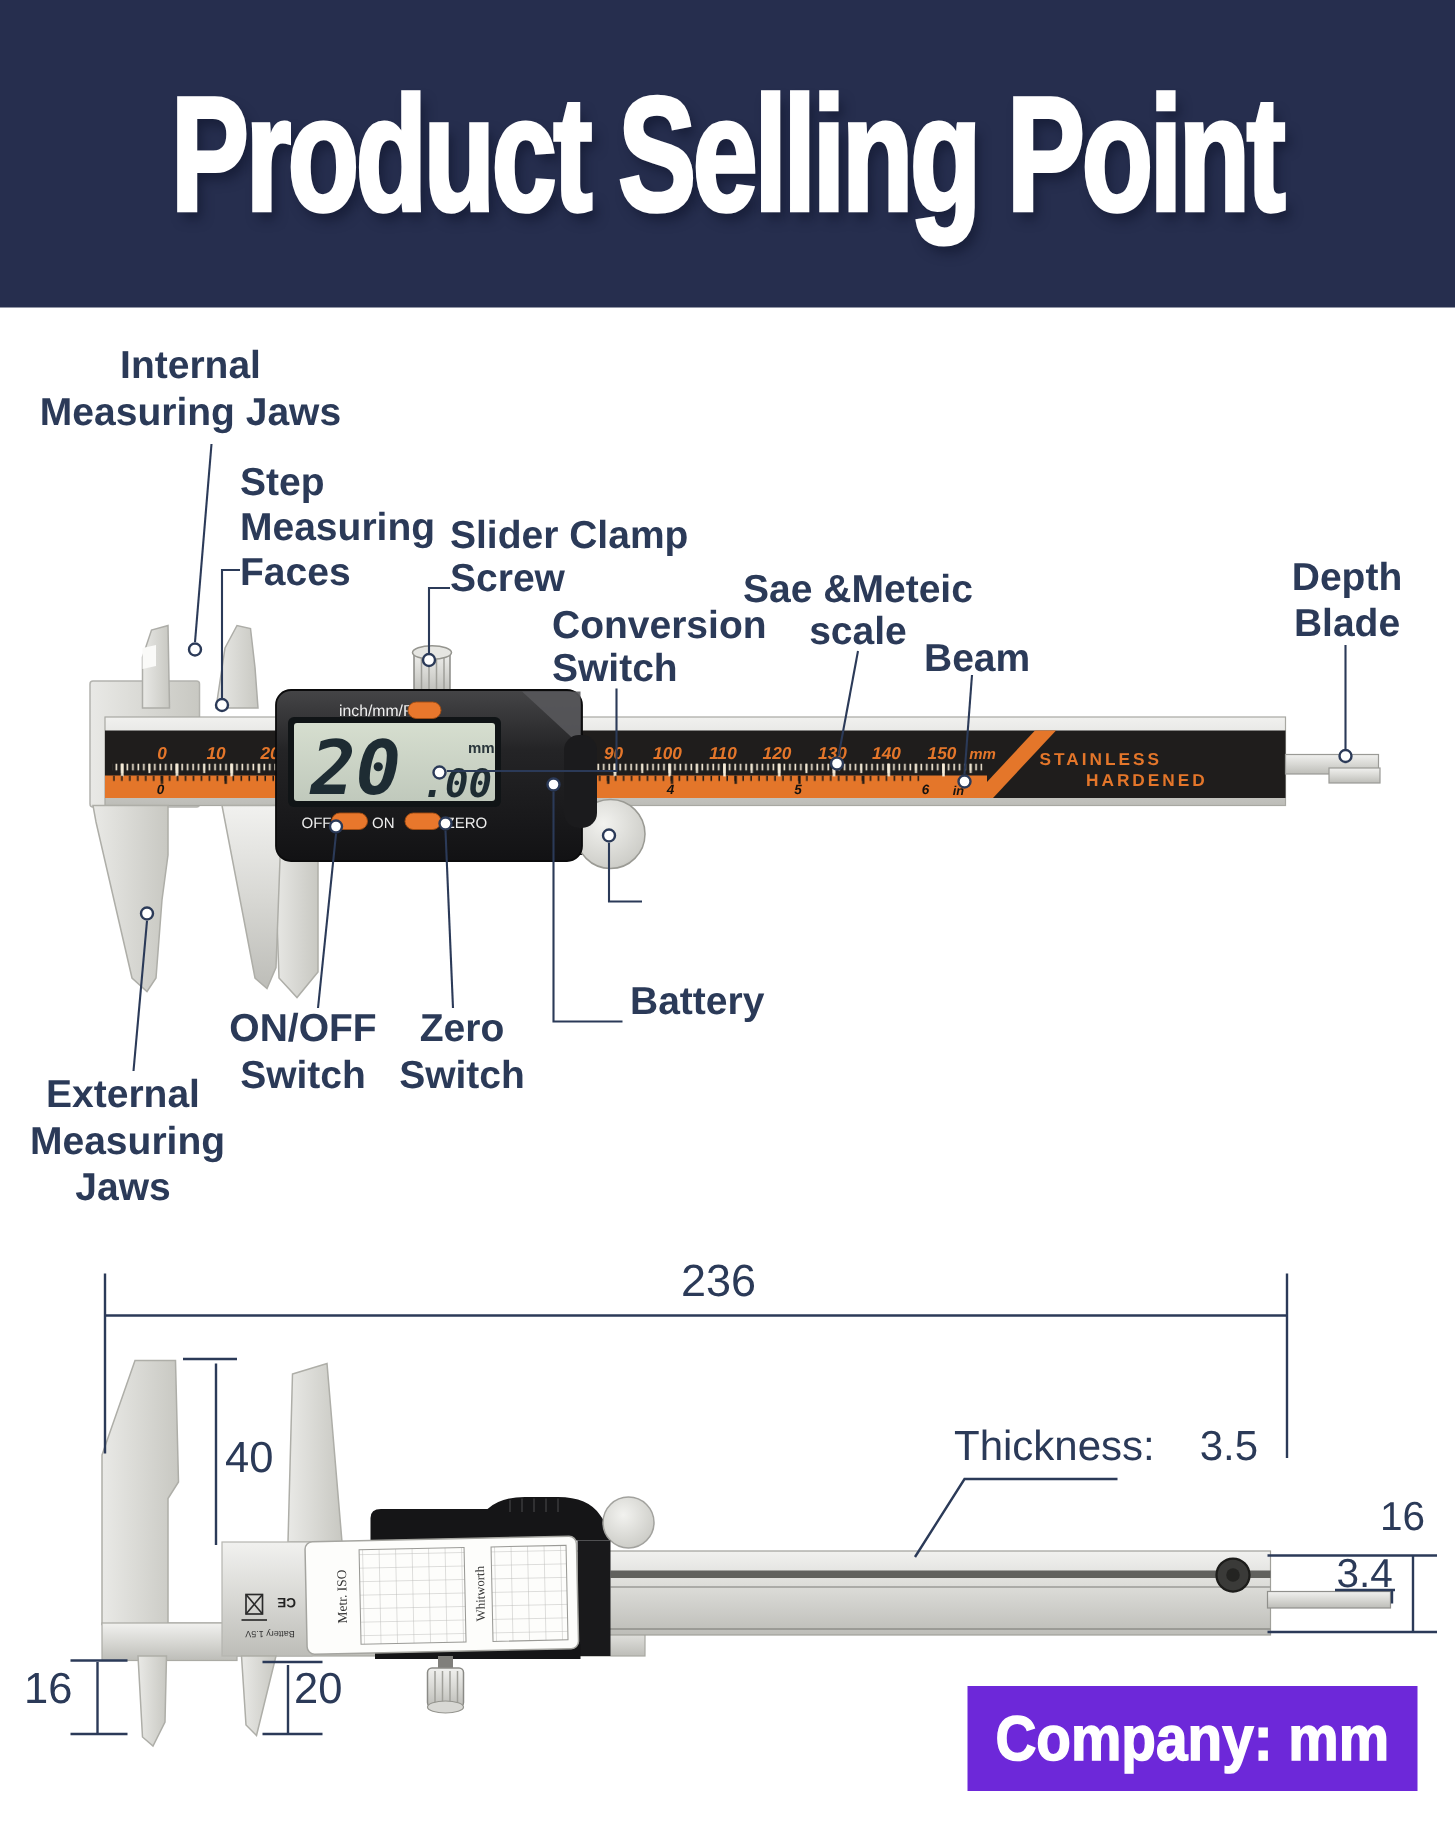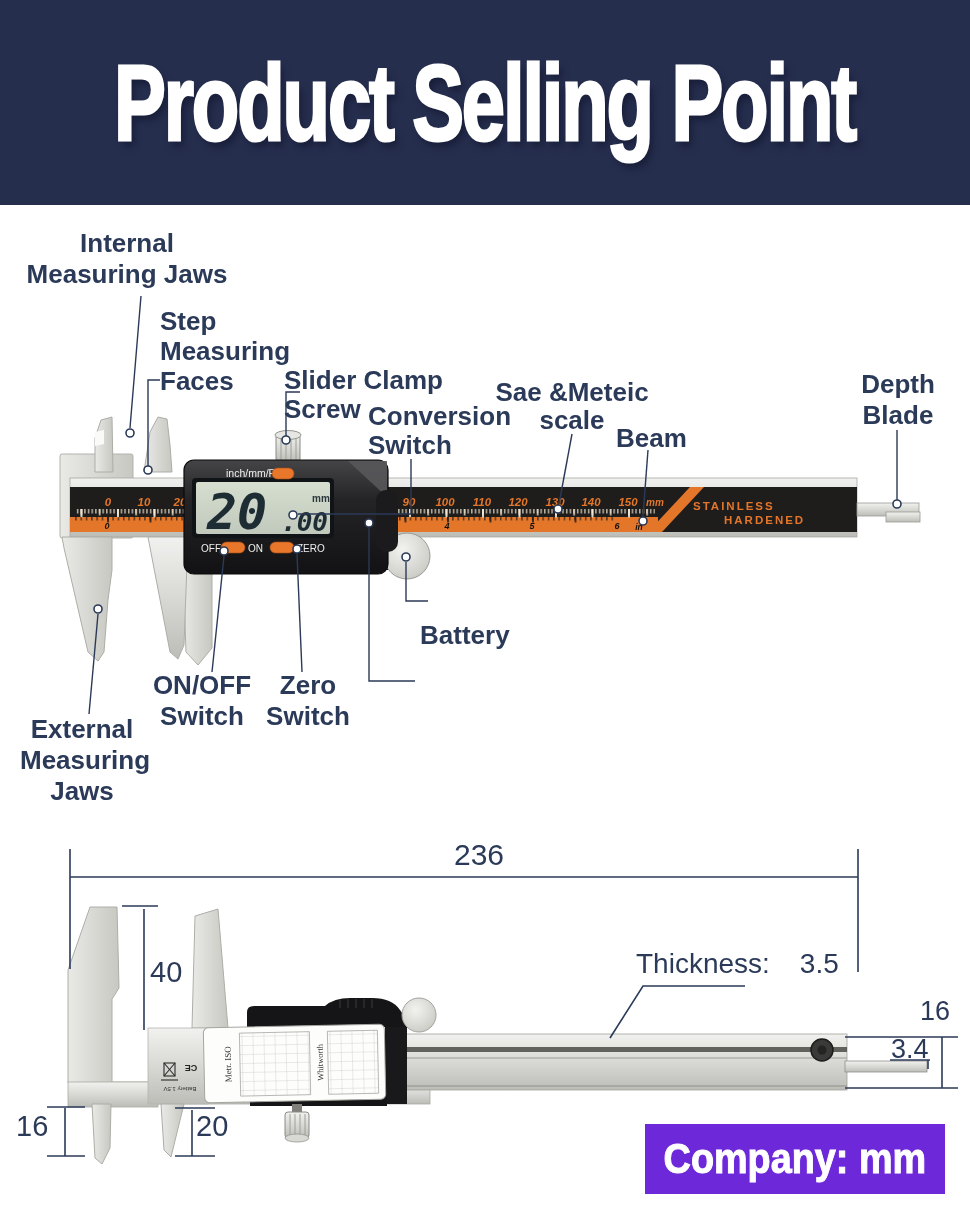--- a/index.html
+++ b/index.html
@@ -16,27 +16,27 @@
           -webkit-text-stroke:3px #ffffff;
           text-shadow:5px 6px 9px rgba(12,18,40,.55);}
 
   
   .callout{position:absolute;z-index:3;color:#2b3a58;font-weight:bold;
            font-size:26px;line-height:31px;}
   .callout div{white-space:nowrap;}
   .c-center{text-align:center;}
   .lab-internal{left:17px;top:228px;width:220px;}
   .lab-step{left:160px;top:306px;line-height:30px;}
-  .lab-clamp{left:284px;top:342px;line-height:29px;margin-top:24px;}
+  .lab-clamp{left:300px;top:342px;line-height:29px;}
   .lab-conv{left:368px;top:402px;line-height:29px;}
   .lab-sae{left:492px;top:378px;width:160px;line-height:28px;}
   .lab-beam{left:616px;top:423px;}
   .lab-depth{left:843px;top:369px;width:110px;}
   .lab-thumb{left:432px;top:572px;line-height:30px;}
-  .lab-batt{left:420px;top:620px;}
+  .lab-batt{left:420px;top:652px;}
   .lab-onoff{left:148px;top:670px;width:108px;}
   .lab-zero{left:256px;top:670px;width:104px;}
   .lab-ext{left:20px;top:714px;width:124px;}
 
   
   .dim{position:absolute;z-index:3;color:#2b3a58;font-weight:normal;white-space:nowrap;}
   .dim-236{left:437px;top:838px;width:84px;text-align:center;font-size:30px;}
   .dim-40{left:150px;top:956px;font-size:29px;}
   .dim-thick{left:636px;top:948px;font-size:28px;}
   .dim-thick .val{margin-left:30px;}

